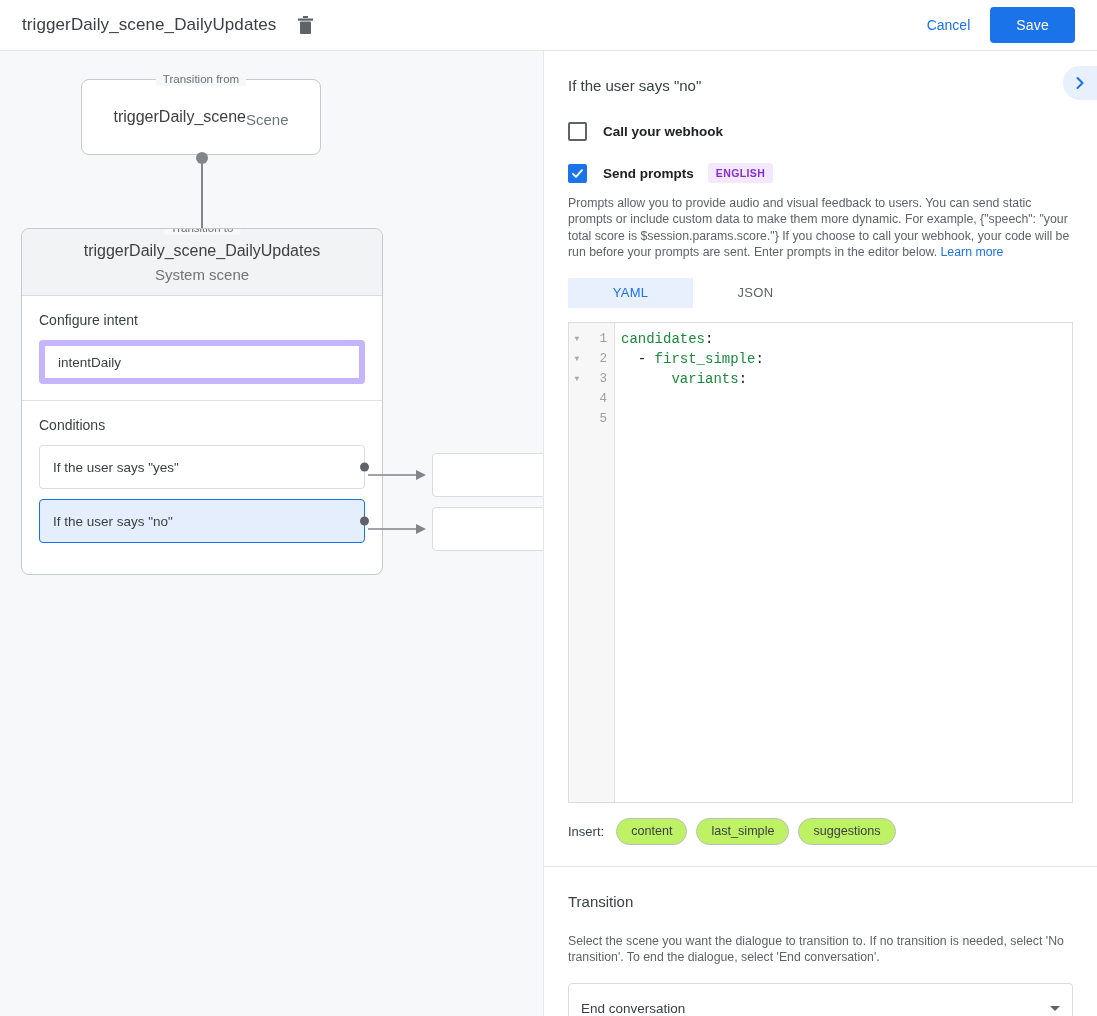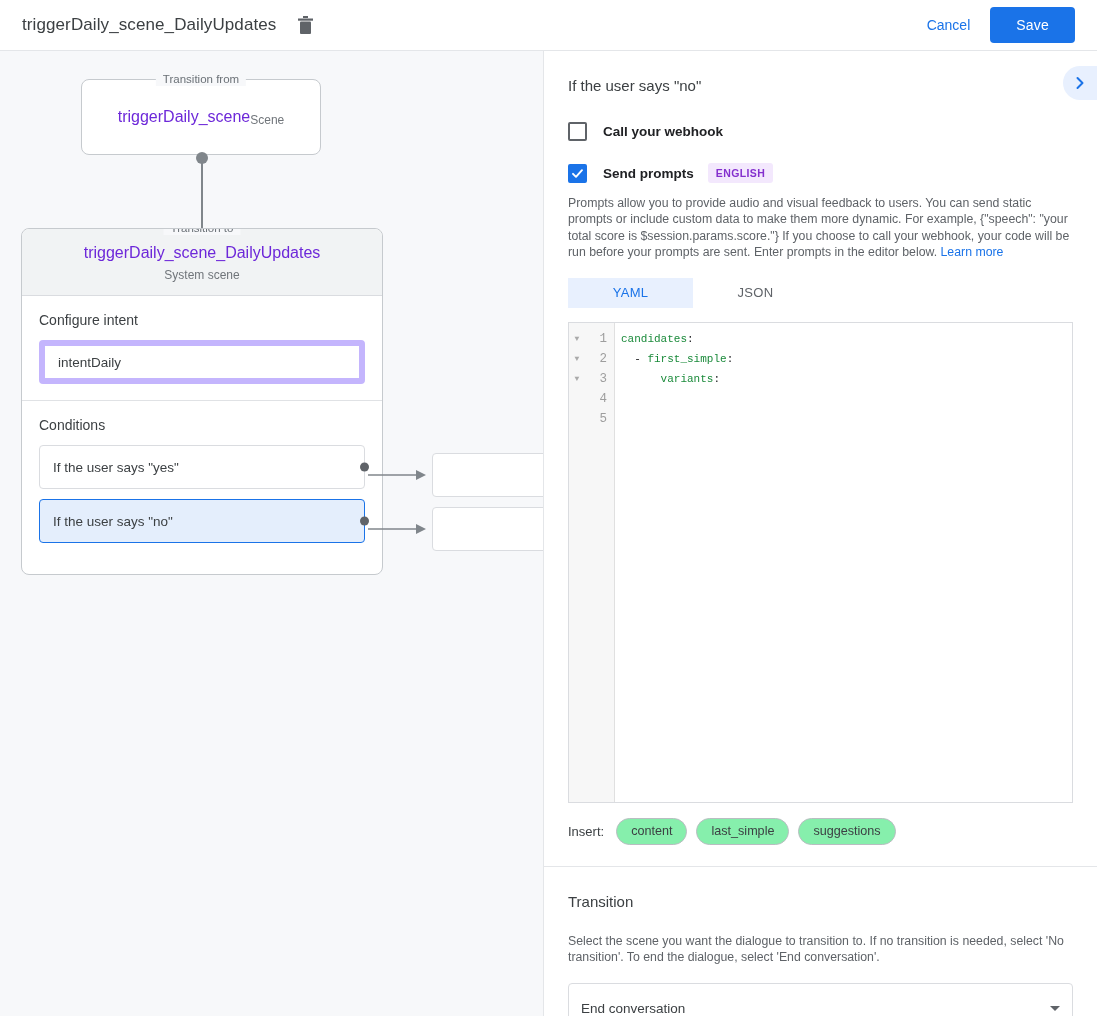--- a/index.html
+++ b/index.html
@@ -98,25 +98,25 @@
   }
   #from-node {
     left: 81px; top: 28px;
     width: 240px; height: 76px;
     display: flex; flex-direction: row;
     align-items: center; justify-content: center;
   }
   #from-node .legend { background: #f7f8fa; }
   .node-title {
     font-size: 16px;
-    color: #6d28d9;
+    color: #404040;
     line-height: 20px;
   }
   .node-sub {
-    font-size: 12px;
+    font-size: 15px;
     color: #70757a;
     margin-top: 5px;
   }
 
   
   .connector {
     position: absolute;
     left: 195px; top: 100px;
     width: 14px; height: 122px;
   }
@@ -319,21 +319,21 @@
     flex: 1 1 auto;
     padding-top: 6px;
     overflow: hidden;
     position: relative;
   }
   .cline {
     height: 20px;
     line-height: 20px;
     white-space: pre;
     font-family: "Liberation Mono", monospace;
-    font-size: 11px;
+    font-size: 14px;
     padding-left: 6px;
   }
   .cline.active { background: #e8f0fd; }
   .tok-key { color: #1a8a3a; }
   .tok-punc { color: #202124; }
   .tok-dash { color: #202124; }
   .tok-str { color: #b3261e; }
 
   .insert-row {
     display: flex; align-items: center;
@@ -347,21 +347,21 @@
   .chip {
     border: 1px solid #b9bdc1;
     border-radius: 14px;
     height: 27px;
     padding: 0 14px;
     display: flex; align-items: center;
     font-size: 12.6px;
     color: #3c4043;
     margin-right: 9px;
     cursor: pointer;
-    background: #86efac;
+    background: #bef264;
   }
 
   .divider {
     margin-top: 21px;
     height: 1px;
     background: #e4e6e9;
   }
 
   .trans-title {
     font-size: 15px;

